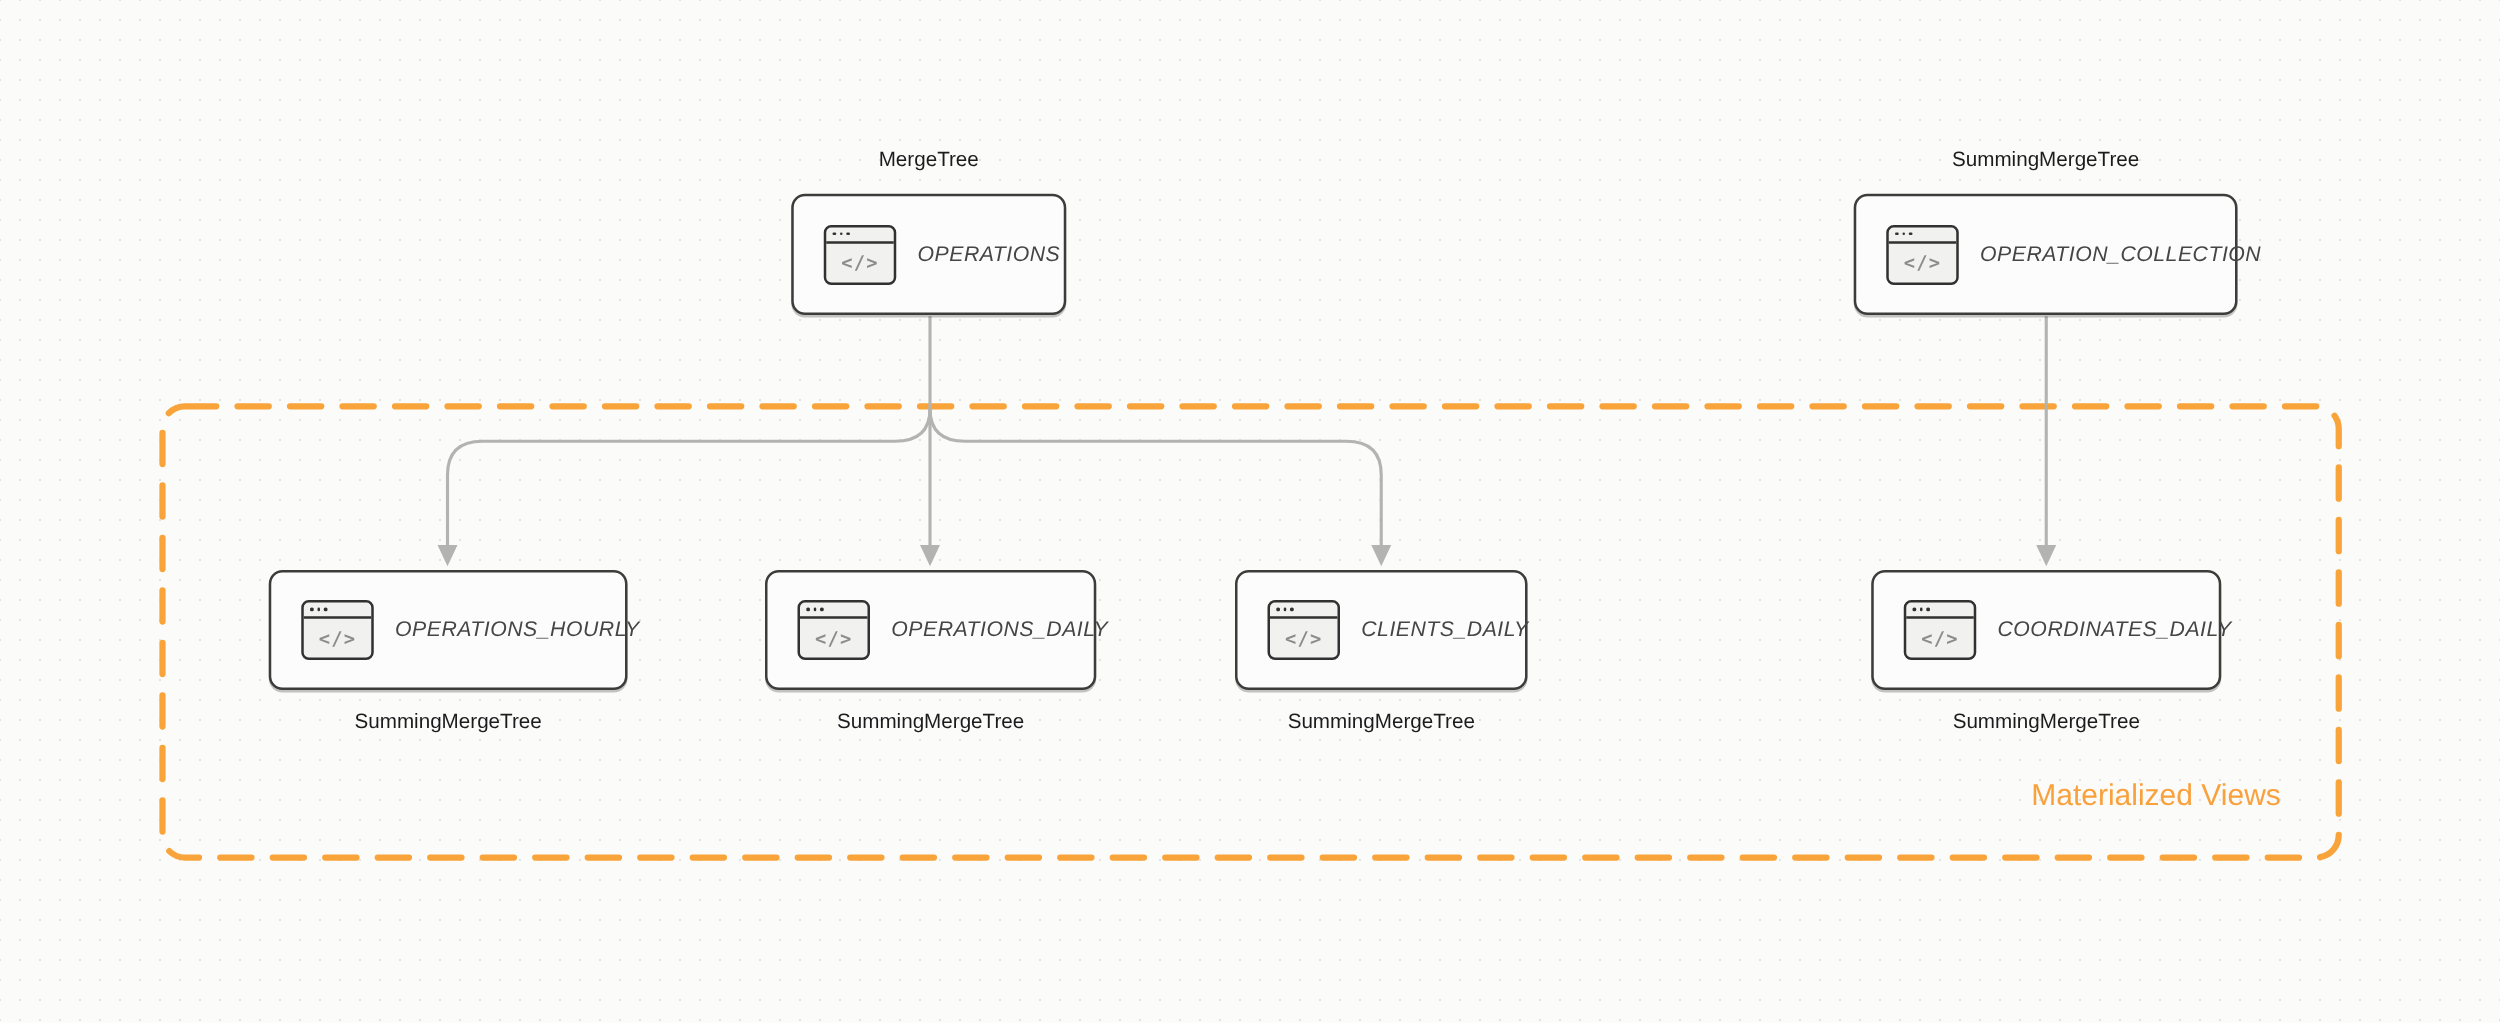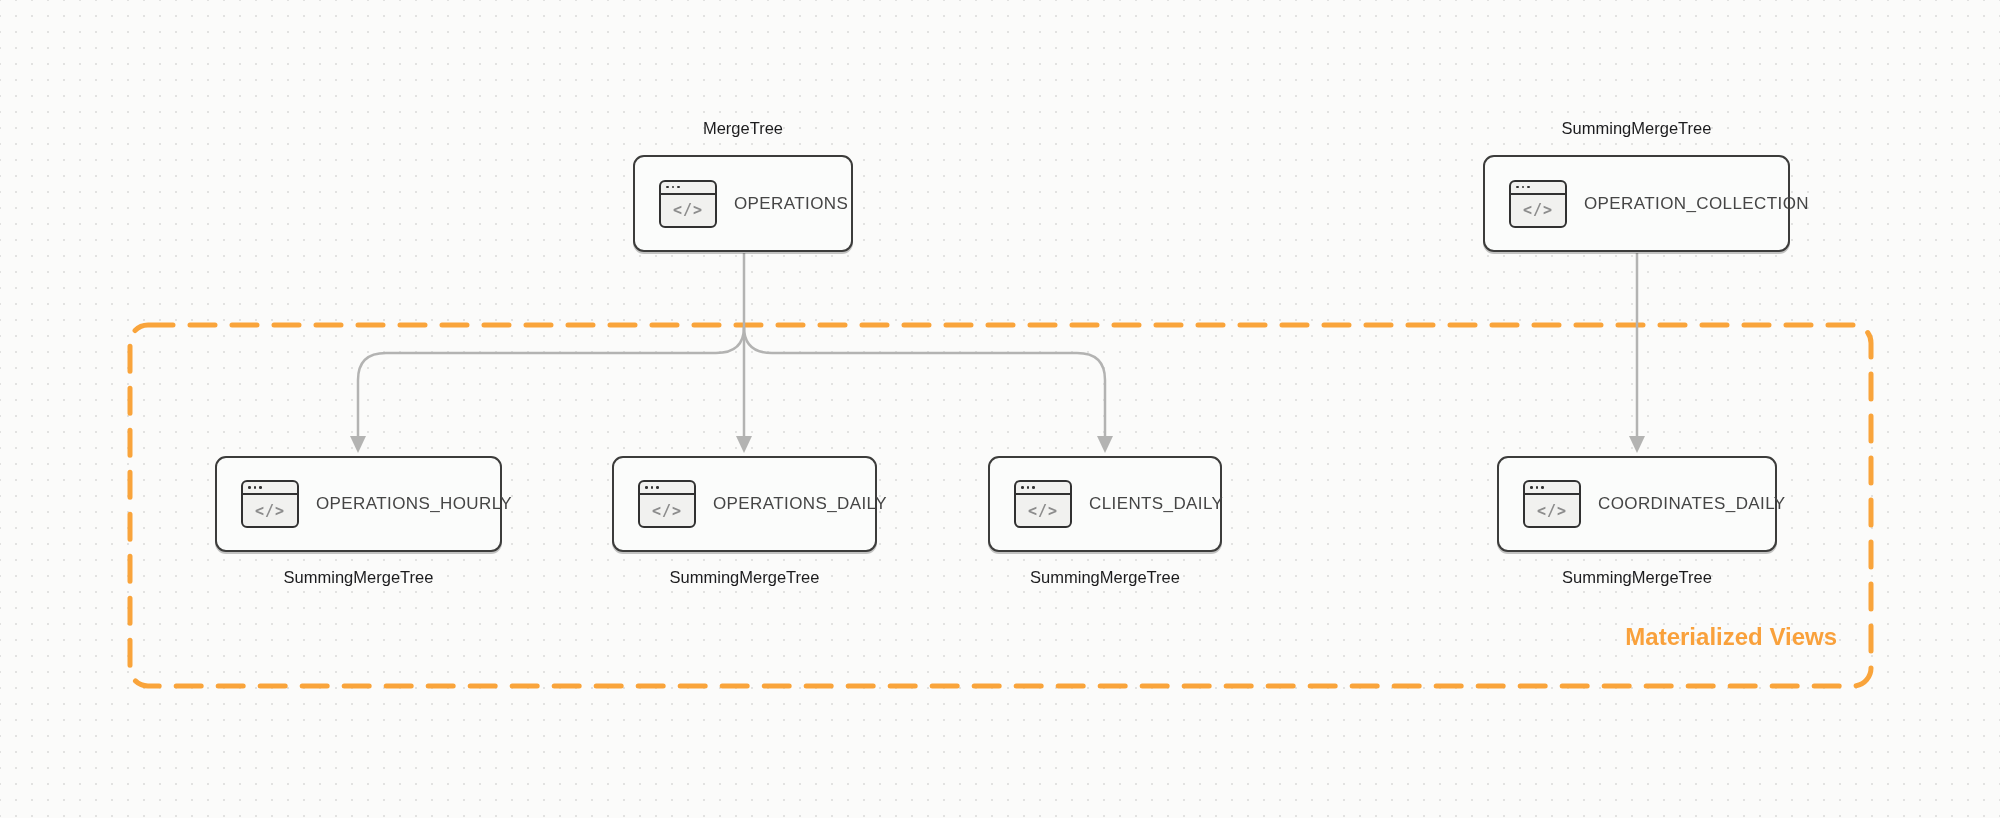--- a/index.html
+++ b/index.html
@@ -63,32 +63,32 @@
   .win-body {
     flex: 1;
     display: flex; align-items: center; justify-content: center;
     font-family: "DejaVu Sans Mono", monospace;
     font-size: 15px; font-weight: bold;
     color: #8C8C8C;
     letter-spacing: 1px;
   }
   .table-name {
     margin-left: 17px;
+    font-style: italic;
     font-weight: 500;
     font-size: 17px;
     letter-spacing: 0.4px;
     color: #454545;
     white-space: nowrap;
   }
   .group-caption {
     position: absolute;
     left: 1625px; top: 623px;
     width: 212px;
-    text-align: right;
-    font-size: 24px; font-weight: 700;
+    font-size: 24px; font-weight: 400;
     color: #F9A13C;
     white-space: nowrap;
   }
 </style>
 </head>
 <body>
 
 <div class="canvas">
 
   <svg class="edges-layer" viewBox="0 0 2000 818">

